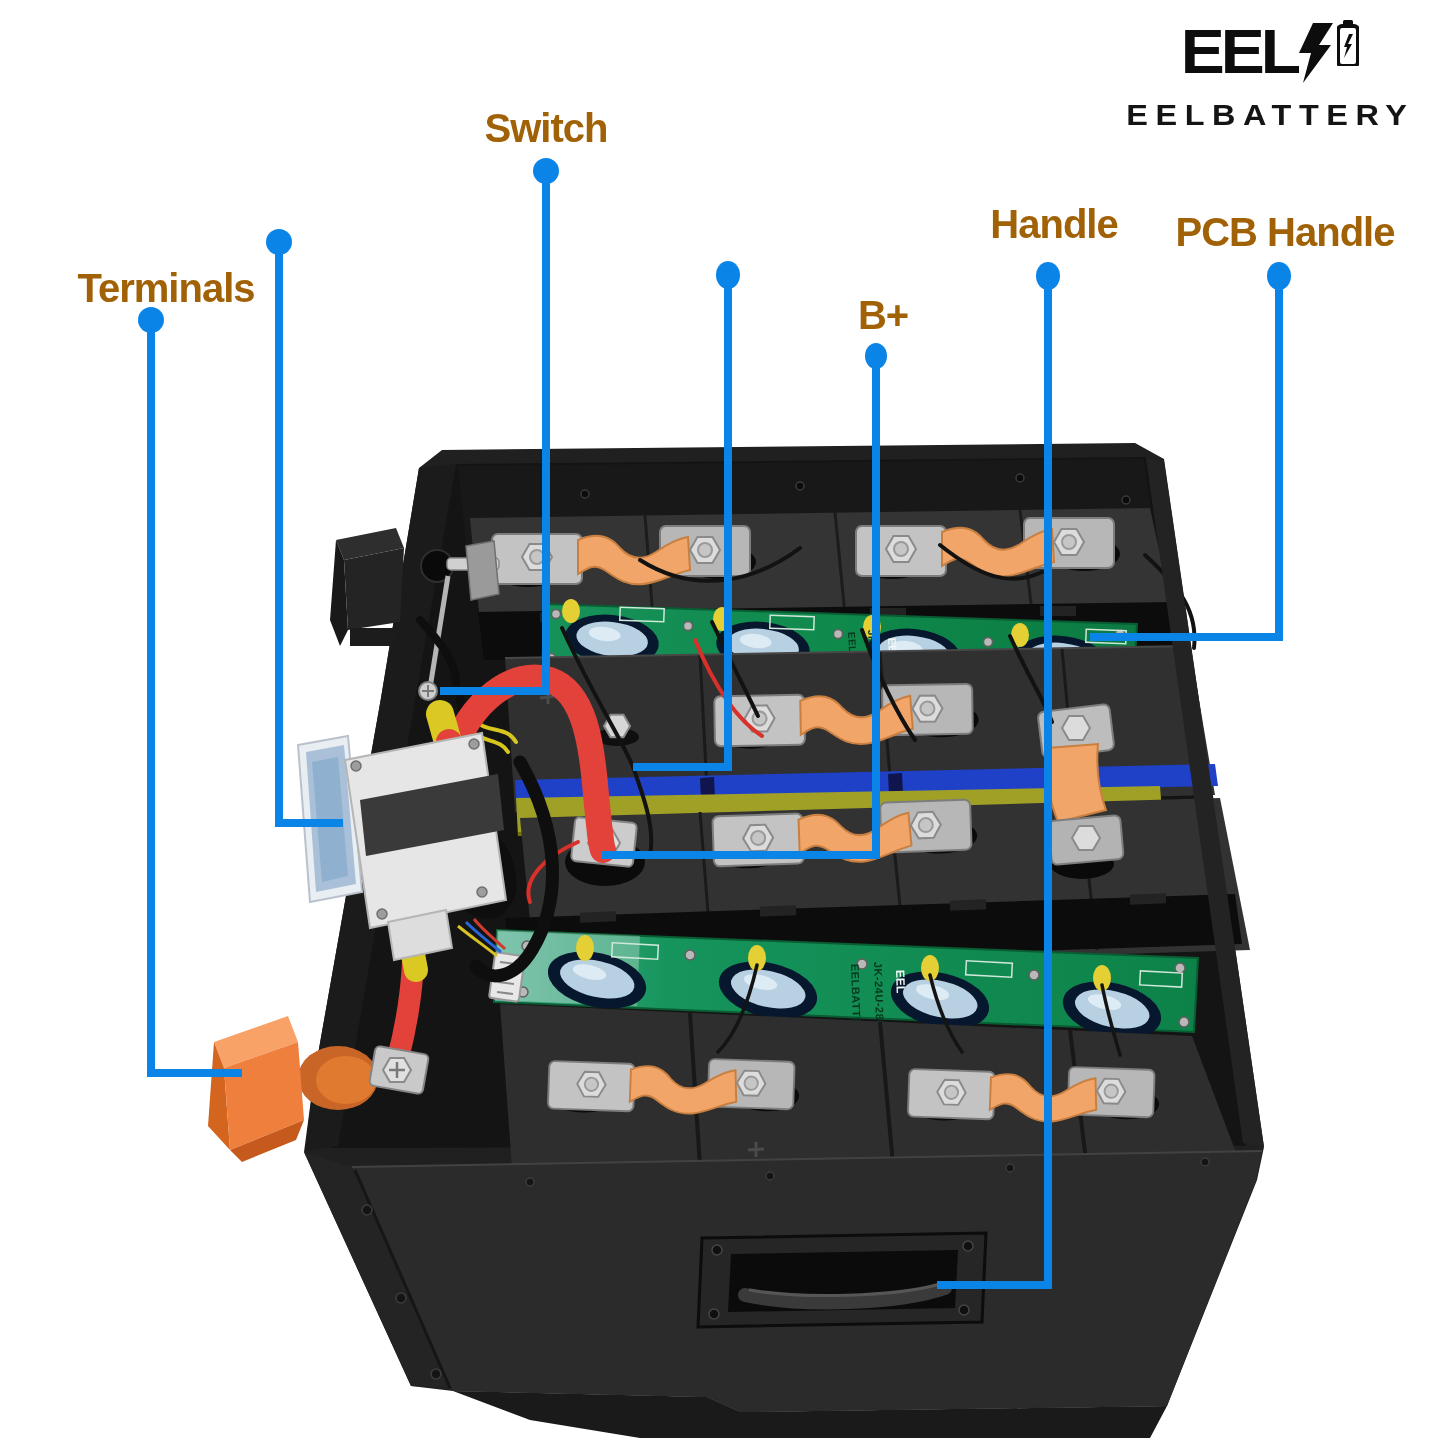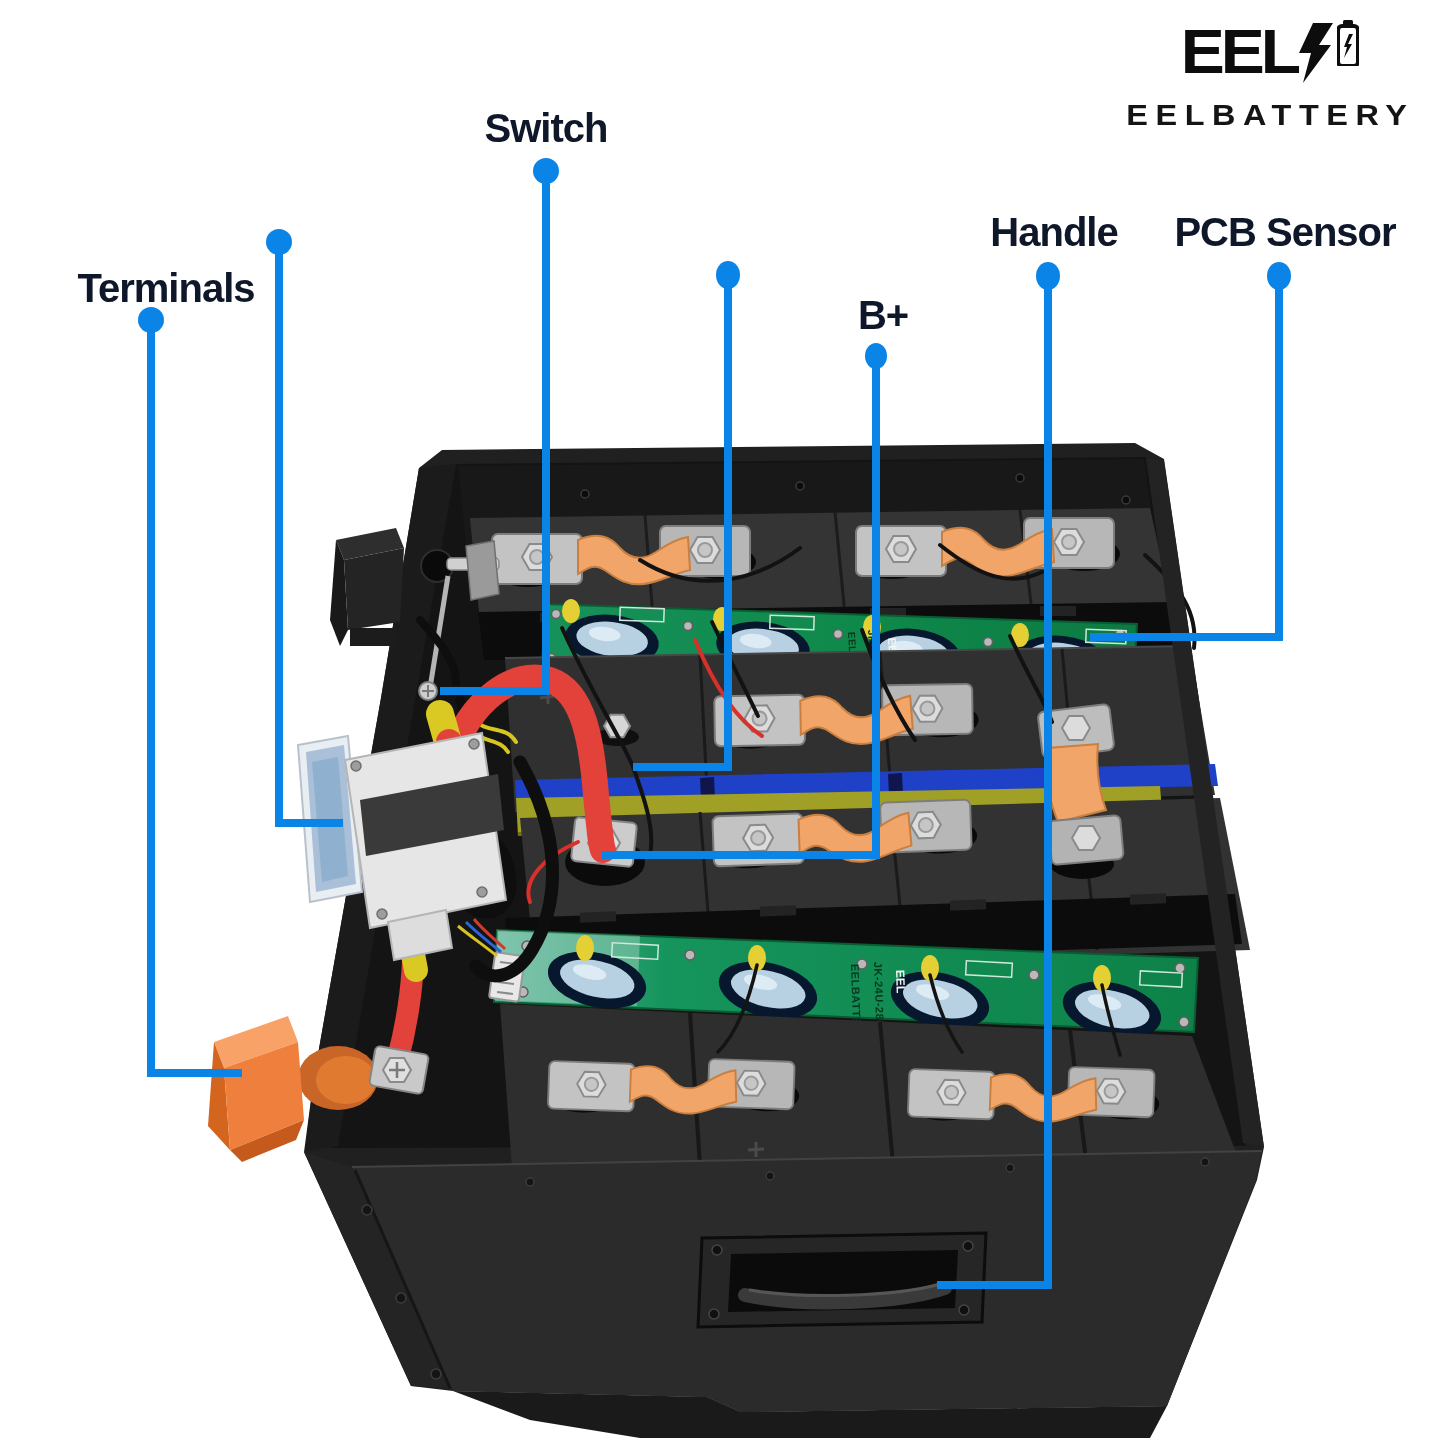--- a/index.html
+++ b/index.html
@@ -3,21 +3,21 @@
 <meta charset="utf-8">
 <style>
   html,body{margin:0;padding:0;background:#ffffff;}
   .stage{
     position:relative;width:1445px;height:1445px;background:#ffffff;
     font-family:"Liberation Sans",sans-serif;overflow:hidden;
   }
   .scene{position:absolute;left:0;top:0;width:1445px;height:1445px;}
   .callout-label{
     position:absolute;transform:translate(-50%,-50%);
-    font-weight:700;font-size:40px;letter-spacing:-1px;color:#0f172a;
+    font-weight:700;font-size:40px;letter-spacing:-1px;color:#a16207;
     white-space:nowrap;line-height:1;
   }
   .logo{
     position:absolute;top:14px;left:1120px;width:300px;
     display:flex;flex-direction:column;align-items:center;color:#0d0d0d;
   }
   .logo-mark{display:flex;align-items:center;height:74px;}
   .logo-mark-text{font-weight:700;font-size:66px;letter-spacing:-4px;transform:scaleY(0.95);}
   .logo-bolt{margin-left:2px;margin-top:4px;}
   .logo-batt{margin-left:4px;margin-bottom:16px;}
@@ -400,22 +400,22 @@
       <ellipse cx="728" cy="275" rx="12" ry="14"></ellipse>
       <ellipse cx="876" cy="356" rx="11" ry="13"></ellipse>
       <ellipse cx="1048" cy="276" rx="12" ry="14"></ellipse>
       <ellipse cx="1279" cy="276" rx="12" ry="14"></ellipse>
     </g>
   </svg>
 
   <div class="callout-label" style="left:166px;top:288px">Terminals</div>
   <div class="callout-label" style="left:546px;top:128px">Switch</div>
   <div class="callout-label" style="left:883px;top:315px">B+</div>
-  <div class="callout-label" style="left:1054px;top:232px">Handle</div>
-  <div class="callout-label" style="left:1285px;top:232px">PCB Sensor</div>
+  <div class="callout-label" style="left:1054px;top:224px">Handle</div>
+  <div class="callout-label" style="left:1285px;top:232px">PCB Handle</div>
 
   <div class="logo">
     <div class="logo-mark">
       <span class="logo-mark-text">EEL</span>
       <svg class="logo-bolt" width="34" height="60" viewBox="0 0 34 60">
         <polygon points="14,0 34,0 20,22 32,22 4,60 12,30 0,30" fill="#0d0d0d"></polygon>
       </svg>
       <svg class="logo-batt" width="22" height="46" viewBox="0 0 22 46">
         <rect x="6" y="0" width="10" height="5" rx="1.5" fill="#0d0d0d"></rect>
         <rect x="1" y="6" width="20" height="40" rx="4" fill="none" stroke="#0d0d0d" stroke-width="4"></rect>

